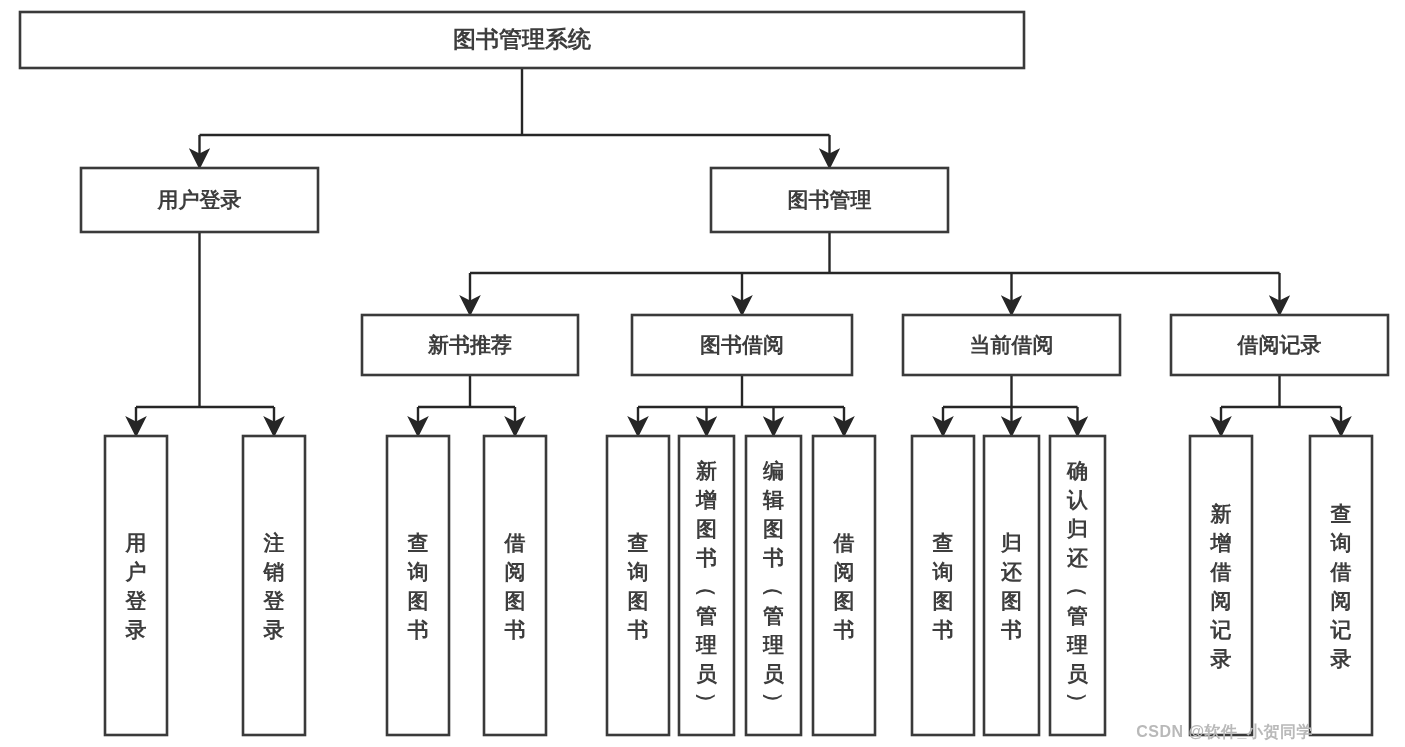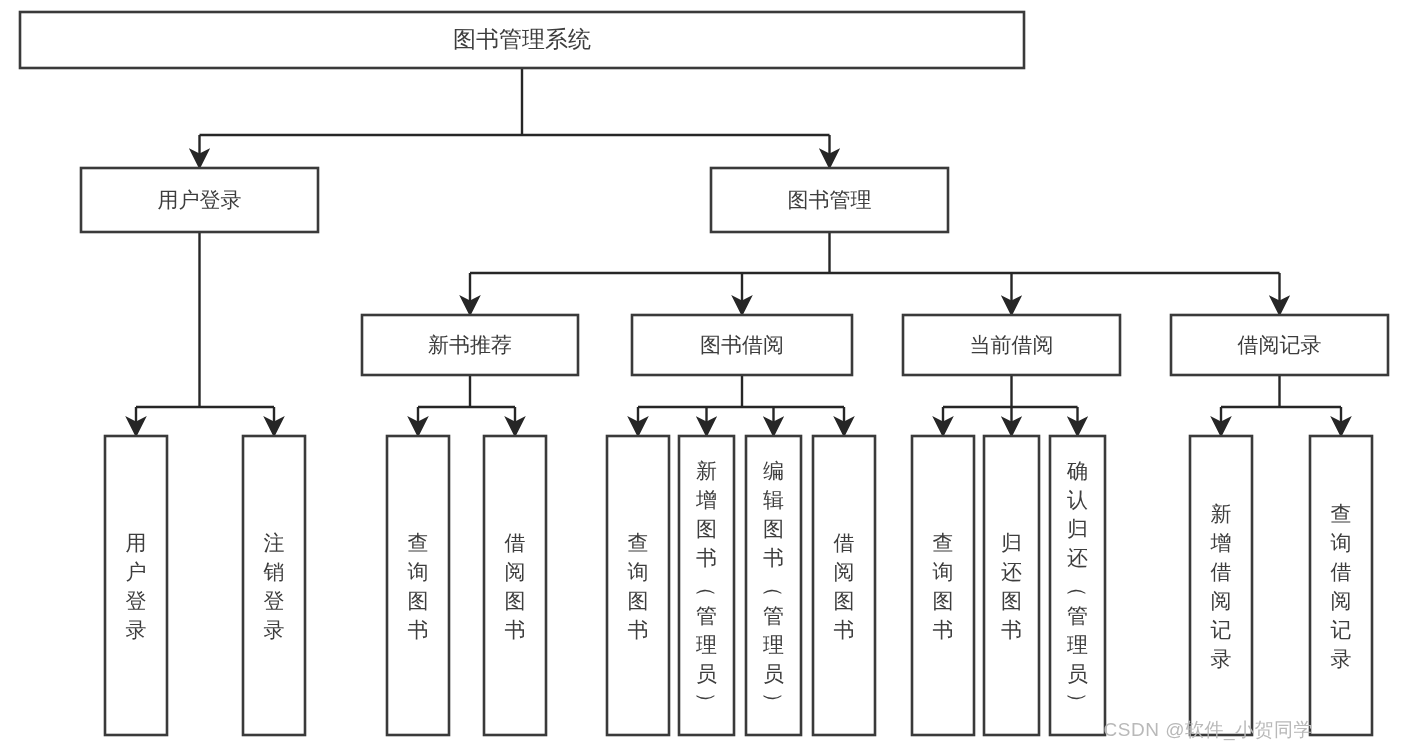--- a/index.html
+++ b/index.html
@@ -2,21 +2,21 @@
 <html><head>
 <meta charset="utf-8">
 <style>
   html,body{margin:0;padding:0;}
   body{
     width:1405px;height:747px;
     background:#ffffff;
     font-family:"Liberation Sans","DejaVu Sans",sans-serif;
     overflow:hidden;
   }
-  #diagram-root{position:relative;width:1321px;height:747px;}
+  #diagram-root{position:relative;width:1321px;height:747px;font-weight:bold;}
   svg#tree{position:absolute;left:0;top:0;width:1405px;height:747px;}
   .node-box{
     fill:#ffffff;
     stroke:#3a3a3a;
     stroke-width:2.6;
   }
   .node-label{
     fill:#3d3d3d;
     font-family:"Liberation Sans","DejaVu Sans",sans-serif;
     text-anchor:middle;
@@ -35,21 +35,21 @@
     stroke:#262626;
     stroke-width:2.4;
     fill:none;
   }
   .arrow-head{fill:#262626;stroke:none;}
   #watermark{
     position:absolute;
     right:8px;
     bottom:4px;
     font-family:"Liberation Sans","DejaVu Sans",sans-serif;
-    font-size:19px;
+    font-size:16px;
     color:#b9b9b9;
     letter-spacing:0.5px;
     white-space:nowrap;
     pointer-events:none;
   }
 </style>
 </head>
 <body>
 
 <div id="diagram-root">

